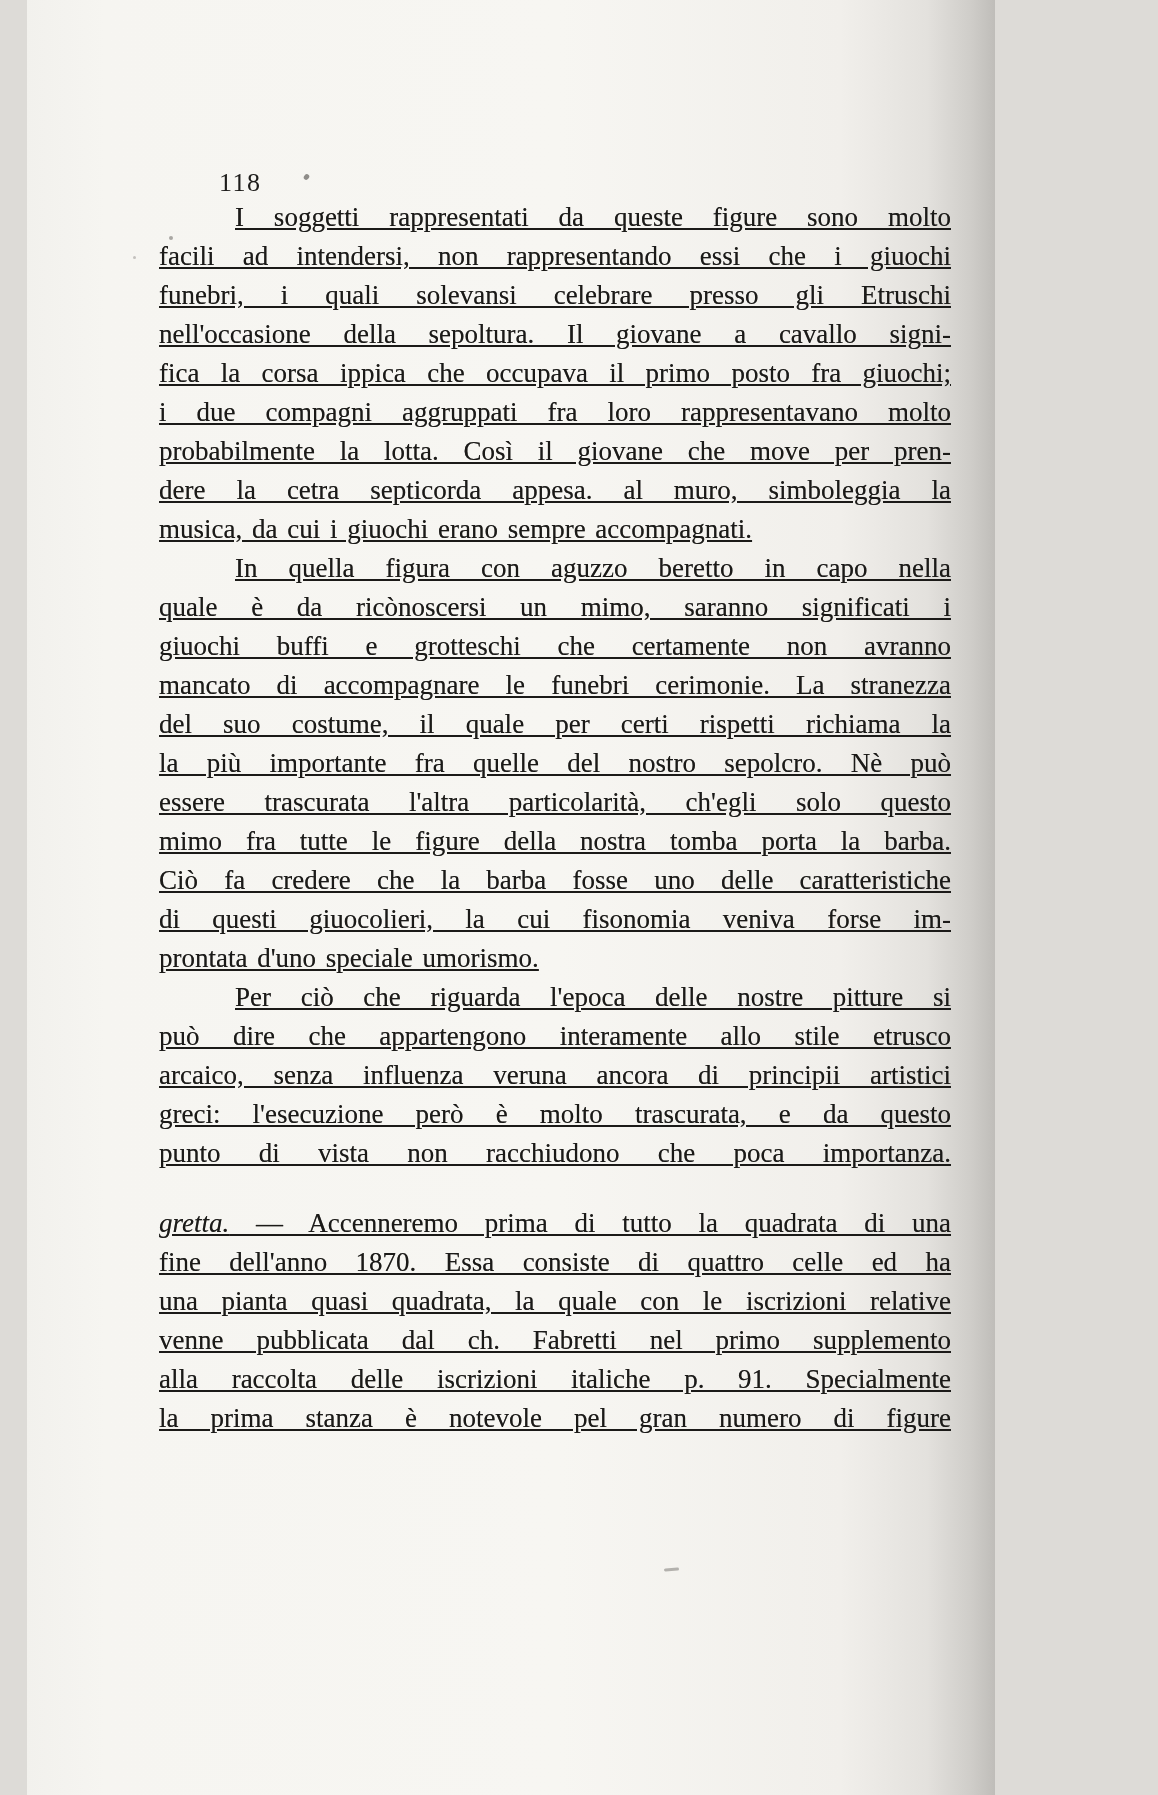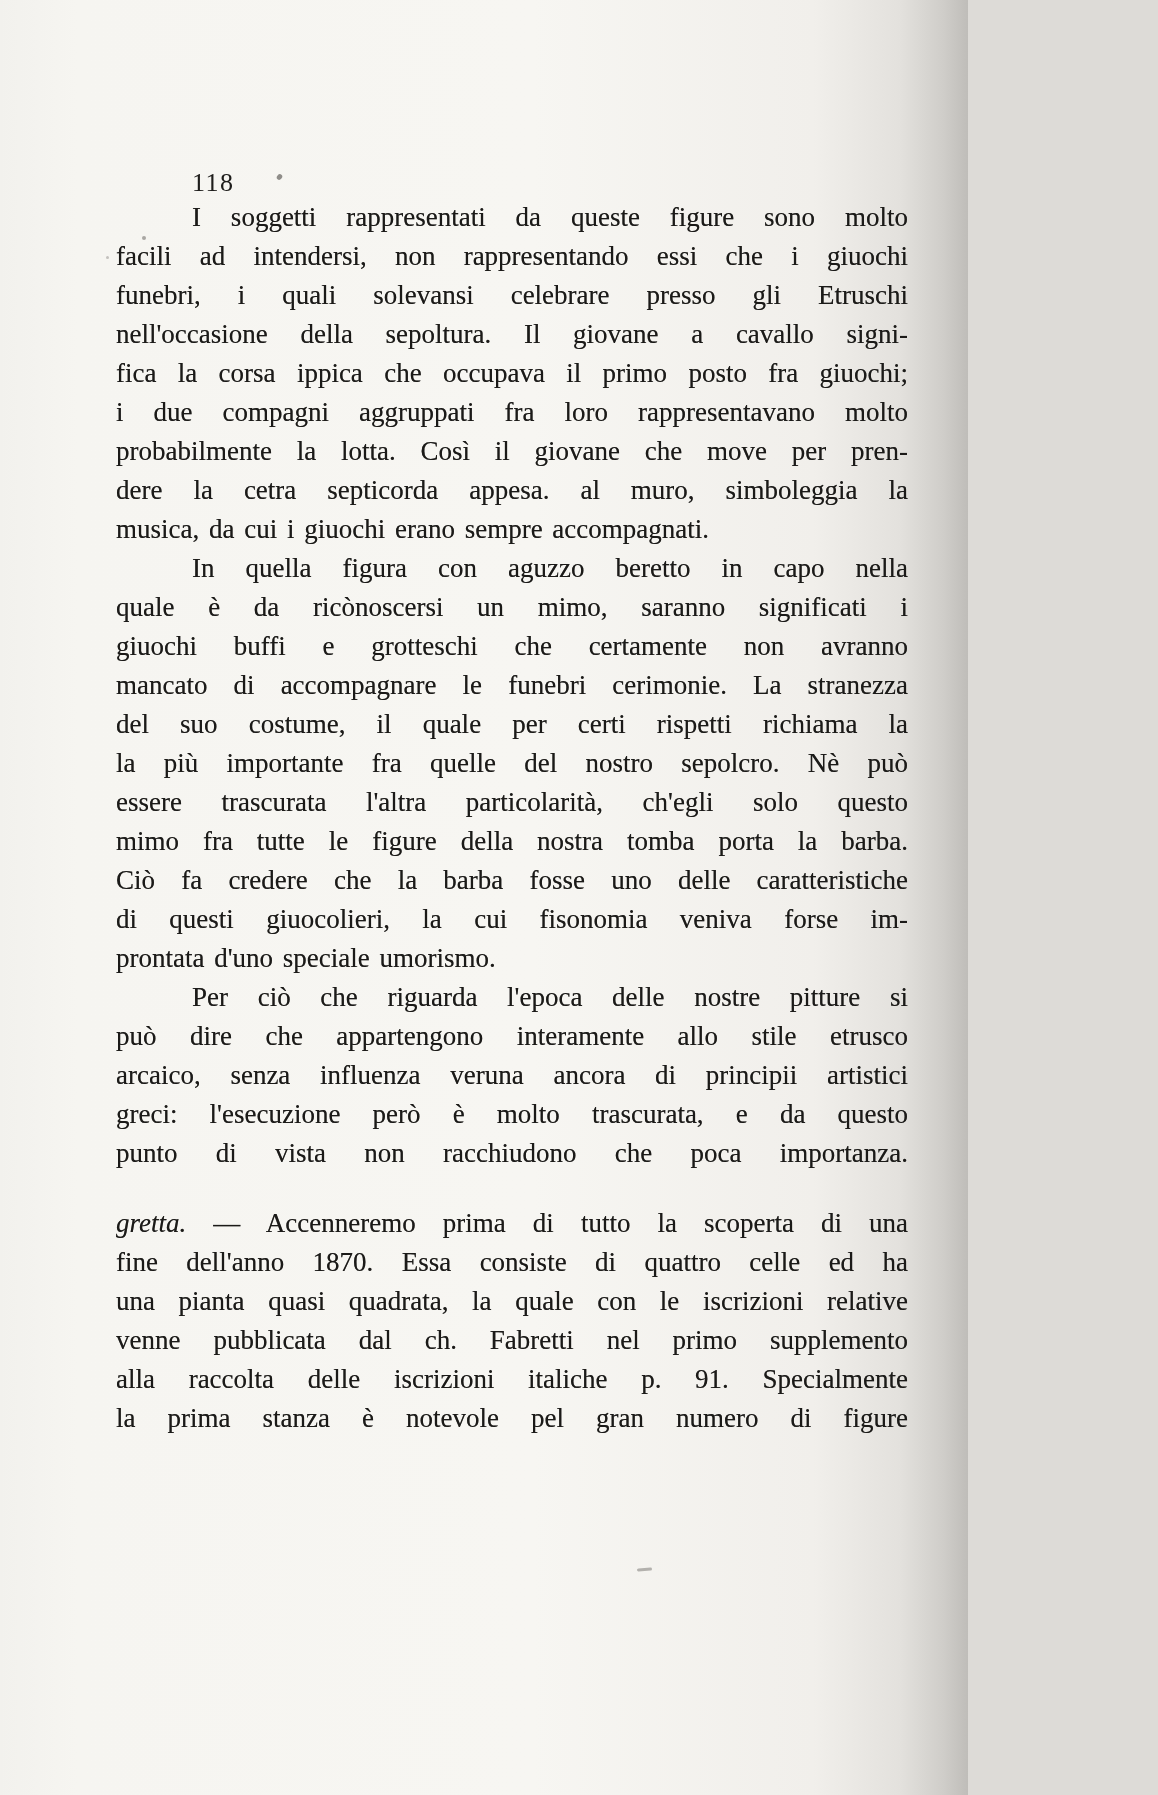--- a/index.html
+++ b/index.html
@@ -15,41 +15,43 @@
     background:
       linear-gradient(90deg,
         #f2f1ed 0%,
         #f6f5f1 8%,
         #f7f6f2 55%,
         #f1efeb 84%,
         #e3e1dd 93%,
         #cfcdc9 97.5%,
         #bfbdb9 100%);
     color:#1b1a18;
+    margin-left:27px;
   }
   
   .crease {
     position:absolute;
     left:1024px; top:111px;
     width:172px; height:2px;
     background:linear-gradient(90deg, rgba(140,138,134,0) 0%, rgba(140,138,134,0.35) 40%, rgba(140,138,134,0.12) 100%);
     transform:rotate(107deg);
     pointer-events:none;
   }
   .pageno {
     position:absolute;
     left:192px; top:168px;
     font-size:26px;
     letter-spacing:1.5px;
     color:#1e1d1b;
   }
   .textblock {
     position:absolute;
-    left:116px; top:198px;
+    left:132px; top:198px;
     width:792px;
+    text-decoration:underline;
   }
   .para { margin:0; }
   .para.gap-before { margin-top:31px; }
   .line {
     height:39px;
     line-height:39px;
     font-size:27px;
     overflow:hidden;
     text-align:justify;
     text-align-last:justify;
@@ -123,21 +125,21 @@
 
     <div class="para">
       <div class="line indent">Per ciò che riguarda l'epoca delle nostre pitture si</div>
       <div class="line">può dire che appartengono interamente allo stile etrusco</div>
       <div class="line">arcaico, senza influenza veruna ancora di principii artistici</div>
       <div class="line">greci: l'esecuzione però è molto trascurata, e da questo</div>
       <div class="line">punto di vista non racchiudono che poca importanza.</div>
     </div>
 
     <div class="para gap-before">
-      <div class="line"><span class="it">gretta.</span><span> — Accenneremo prima di tutto la scoperta di una</span></div>
+      <div class="line"><span class="it">gretta.</span><span> — Accenneremo prima di tutto la quadrata di una</span></div>
       <div class="line">fine dell'anno 1870. Essa consiste di quattro celle ed ha</div>
       <div class="line">una pianta quasi quadrata, la quale con le iscrizioni relative</div>
       <div class="line">venne pubblicata dal ch. Fabretti nel primo supplemento</div>
       <div class="line">alla raccolta delle iscrizioni italiche p. 91. Specialmente</div>
       <div class="line">la prima stanza è notevole pel gran numero di figure</div>
     </div>
 
   </div>
 </div>
 

